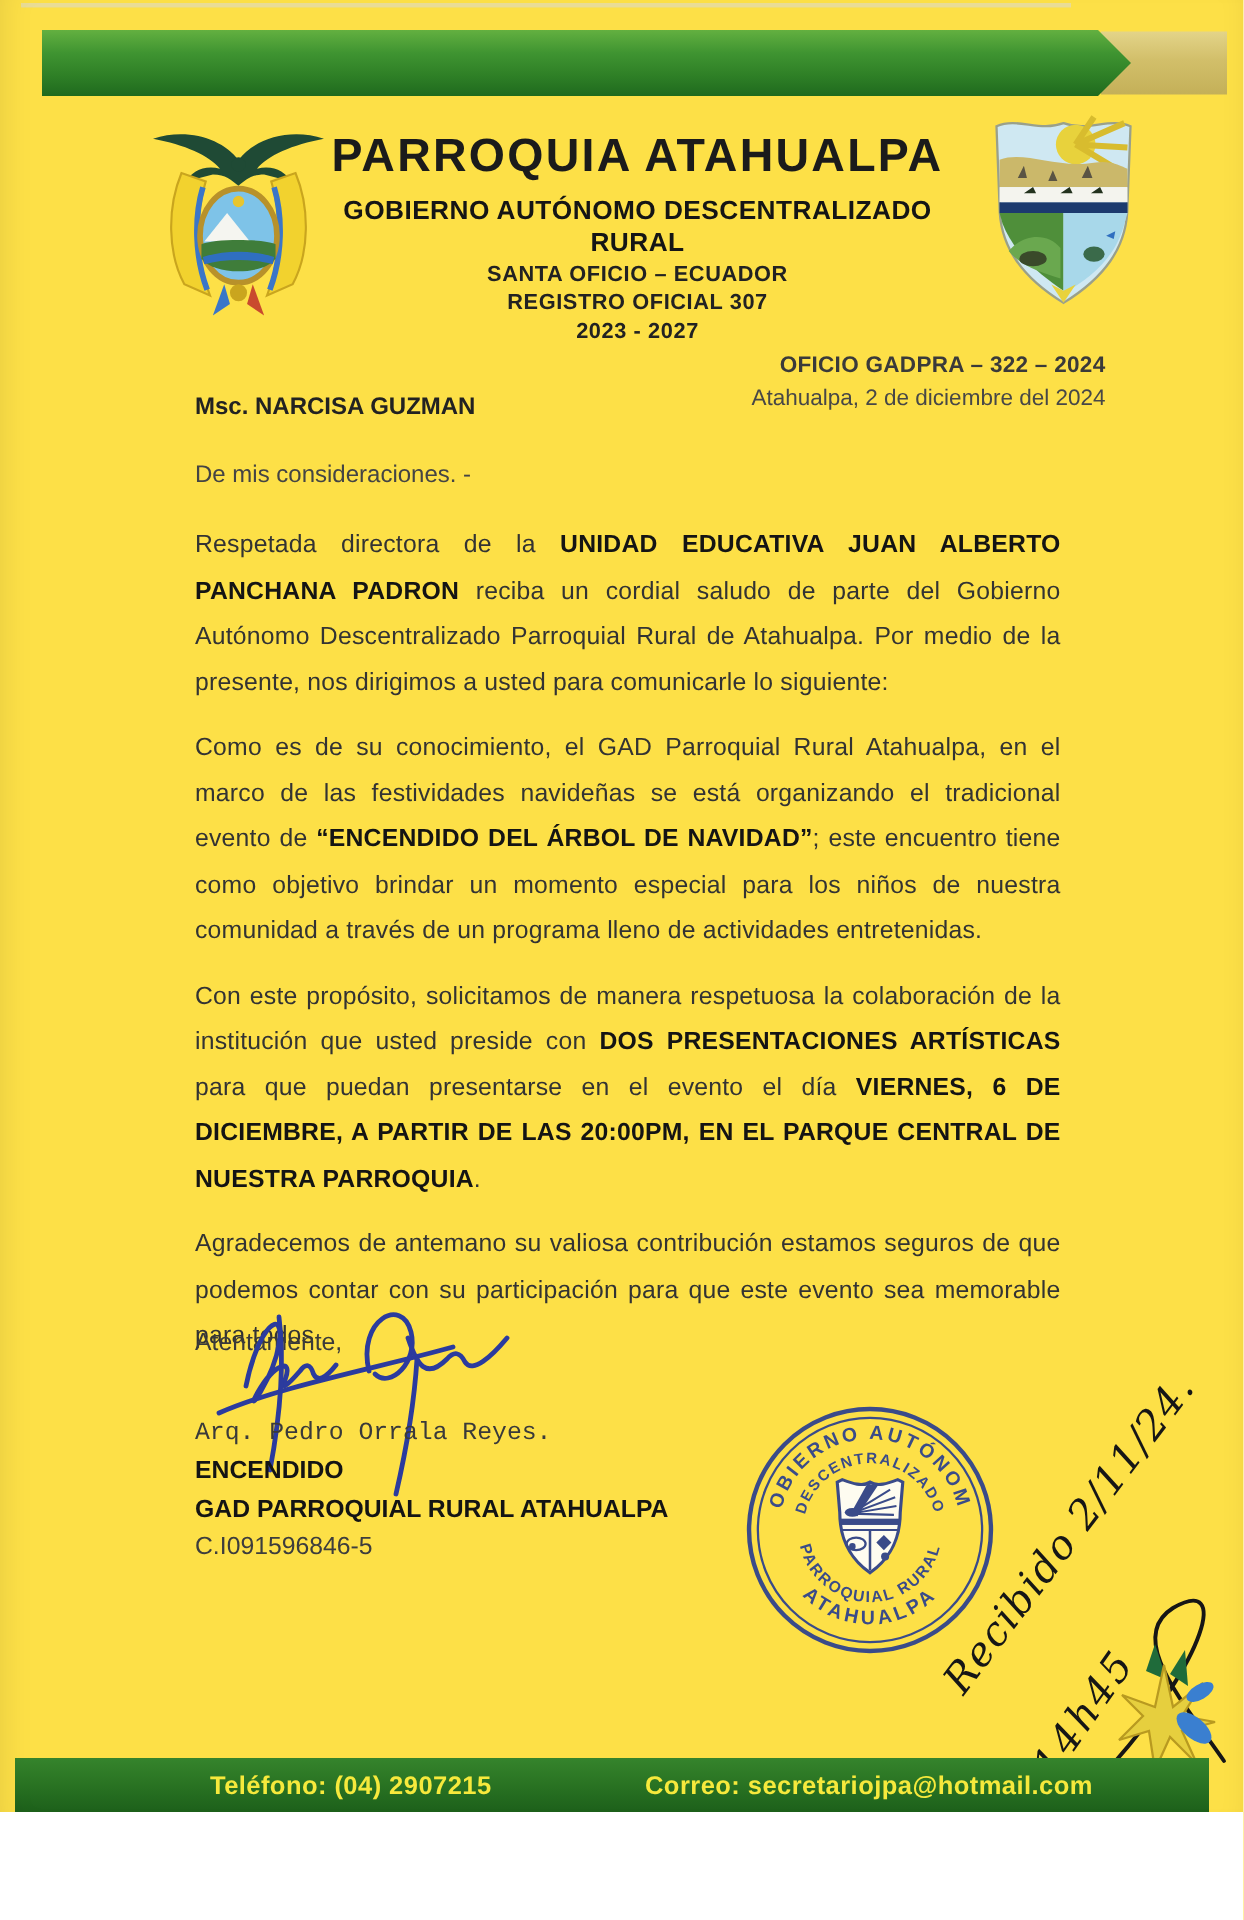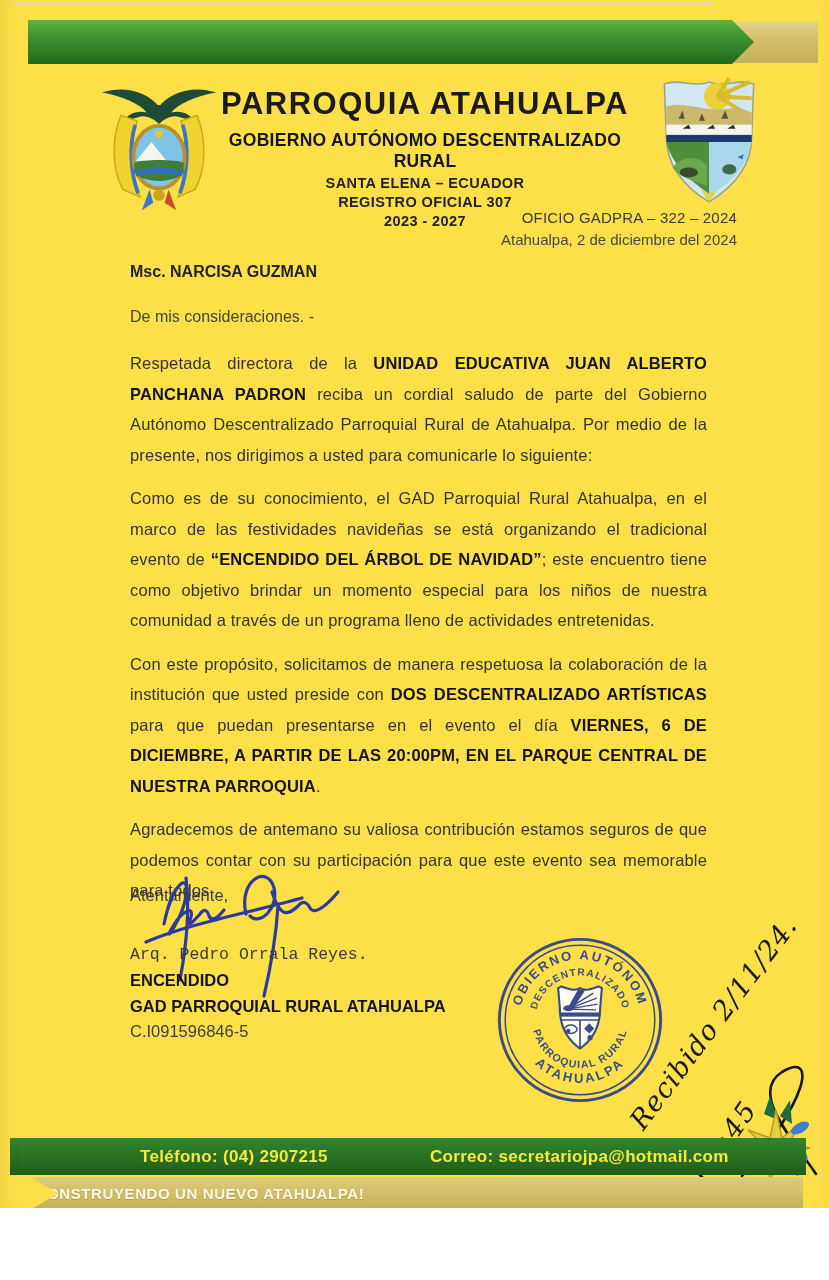--- a/index.html
+++ b/index.html
@@ -27,21 +27,21 @@
   .letterhead-text{position:absolute;left:200px;top:88px;width:450px;text-align:center;}
   .lh-title{font-size:31px;font-weight:800;letter-spacing:1.5px;color:#1b1b1b;
     font-stretch:condensed;line-height:1.05;}
   .lh-sub1{font-size:17.5px;font-weight:800;color:#151515;margin-top:9px;letter-spacing:.3px;}
   .lh-sub{font-size:14.5px;font-weight:800;color:#222;margin-top:3px;letter-spacing:.4px;}
   .emblem{position:absolute;}
   .emblem-left{left:83px;top:80px;width:152px;height:140px;}
   .emblem-right{left:646px;top:76px;width:126px;height:132px;}
 
   .ref-block{position:absolute;left:390px;top:209px;width:347px;text-align:right;}
-  .ref-oficio{font-size:15px;font-weight:400;color:#3a3a3a;letter-spacing:.2px;}
+  .ref-oficio{font-size:15px;font-weight:700;color:#3a3a3a;letter-spacing:.2px;margin-top:26px;}
   .ref-date{font-size:15px;color:#474747;margin-top:5px;}
 
   
   .recipient{position:absolute;left:130px;top:263px;font-size:16px;font-weight:800;color:#222;}
   .salutation{position:absolute;left:130px;top:308px;font-size:16px;color:#444;}
   .body-text{position:absolute;left:130px;top:348px;width:577px;}
   .body-text p{
     margin:0 0 13px 0;font-size:16.5px;line-height:30.5px;text-align:justify;
     color:#333;letter-spacing:.15px;
   }
@@ -66,21 +66,21 @@
     transform:rotate(-55deg);transform-origin:left bottom;letter-spacing:2px;}
   .flourish{position:absolute;left:724px;top:1036px;width:100px;height:150px;}
 
   
   .footer-slogan{position:absolute;left:30px;top:1177px;width:773px;height:33px;
     background:linear-gradient(180deg,#ddcc7c 0%,#cfbd66 55%,#c2b054 100%);
     clip-path:polygon(0 0,100% 0,100% 100%,0 100%,28px 50%);
     display:flex;align-items:center;}
   .footer-slogan span{font-size:15px;font-weight:800;color:#fbf9e9;letter-spacing:.6px;
     text-shadow:0 1px 1px rgba(120,100,20,.35);}
-  .footer-contacts{position:absolute;left:10px;top:1138px;width:796px;height:37px;
+  .footer-contacts{position:absolute;left:10px;top:1172px;width:796px;height:37px;
     background:linear-gradient(180deg,#35842c 0%,#2a7423 45%,#1c5f1a 100%);
     display:flex;align-items:center;}
   .footer-contacts .phone{position:absolute;left:130px;font-size:17px;font-weight:800;color:#f6e93c;letter-spacing:.3px;}
   .footer-contacts .email{position:absolute;left:420px;font-size:17px;font-weight:800;color:#f6e93c;letter-spacing:.3px;}
   .footer-underline{position:absolute;left:0;top:1247px;width:806px;height:4px;background:#b9d5e8;opacity:.65;}
   .mascot{position:absolute;left:740px;top:1094px;width:74px;height:168px;}
 </style>
 </head>
 <body>
 
@@ -124,37 +124,37 @@
     <ellipse cx="30" cy="95" rx="9" ry="5" fill="#3a4a2a"></ellipse>
     <path d="M50,65 L92,65 L90,72 C84,94 70,106 50,118 Z" fill="#a8d8ea"></path>
     <ellipse cx="70" cy="92" rx="7" ry="5" fill="#3a6a4a"></ellipse>
     <path d="M78,80 l6,-3 l-1,5 Z" fill="#2f6fc0"></path>
     <path d="M42,112 L50,124 L58,112 L50,116 Z" fill="#e8d23c"></path>
   </svg>
 
   <div class="letterhead-text">
     <div class="lh-title">PARROQUIA ATAHUALPA</div>
     <div class="lh-sub1">GOBIERNO AUTÓNOMO DESCENTRALIZADO RURAL</div>
-    <div class="lh-sub">SANTA ELENA – ECUADOR</div>
+    <div class="lh-sub">SANTA OFICIO – ECUADOR</div>
     <div class="lh-sub">REGISTRO OFICIAL 307</div>
     <div class="lh-sub">2023 - 2027</div>
   </div>
 
   <div class="ref-block">
     <div class="ref-oficio">OFICIO GADPRA – 322 – 2024</div>
     <div class="ref-date">Atahualpa, 2 de diciembre del 2024</div>
   </div>
 
   <div class="recipient">Msc. NARCISA GUZMAN</div>
   <div class="salutation">De mis consideraciones. -</div>
 
   <div class="body-text">
     <p><span>Respetada directora de la </span><span class="b">UNIDAD EDUCATIVA JUAN ALBERTO PANCHANA PADRON</span><span> reciba un cordial saludo de parte del Gobierno Autónomo Descentralizado Parroquial Rural de Atahualpa. Por medio de la presente, nos dirigimos a usted para comunicarle lo siguiente:</span></p>
     <p><span>Como es de su conocimiento, el GAD Parroquial Rural Atahualpa, en el marco de las festividades navideñas se está organizando el tradicional evento de </span><span class="b">“ENCENDIDO DEL ÁRBOL DE NAVIDAD”</span><span>; este encuentro tiene como objetivo brindar un momento especial para los niños de nuestra comunidad a través de un programa lleno de actividades entretenidas.</span></p>
-    <p><span>Con este propósito, solicitamos de manera respetuosa la colaboración de la institución que usted preside con </span><span class="b">DOS DESCENTRALIZADO ARTÍSTICAS</span><span> para que puedan presentarse en el evento el día </span><span class="b">VIERNES, 6 DE DICIEMBRE, A PARTIR DE LAS 20:00PM, EN EL PARQUE CENTRAL DE NUESTRA PARROQUIA</span><span>.</span></p>
+    <p><span>Con este propósito, solicitamos de manera respetuosa la colaboración de la institución que usted preside con </span><span class="b">DOS PRESENTACIONES ARTÍSTICAS</span><span> para que puedan presentarse en el evento el día </span><span class="b">VIERNES, 6 DE DICIEMBRE, A PARTIR DE LAS 20:00PM, EN EL PARQUE CENTRAL DE NUESTRA PARROQUIA</span><span>.</span></p>
     <p><span>Agradecemos de antemano su valiosa contribución estamos seguros de que podemos contar con su participación para que este evento sea memorable para todos</span></p>
   </div>
 
   <div class="closing">Atentamente,</div>
   <svg class="signature-svg" viewBox="0 0 215 145">
     <g fill="none" stroke="#2b3b9e" stroke-width="3.2" stroke-linecap="round">
       <path d="M22,62 C30,22 48,8 44,34 C40,58 20,84 30,66 C40,48 54,42 48,58 Q44,68 58,52 Q64,44 67,54 Q71,62 82,48"></path>
       <path d="M44,16 C48,48 44,86 38,118"></path>
       <path d="M4,80 C45,62 110,50 160,36"></path>
       <path d="M104,52 C96,18 126,2 132,26 C137,46 118,64 108,54"></path>

